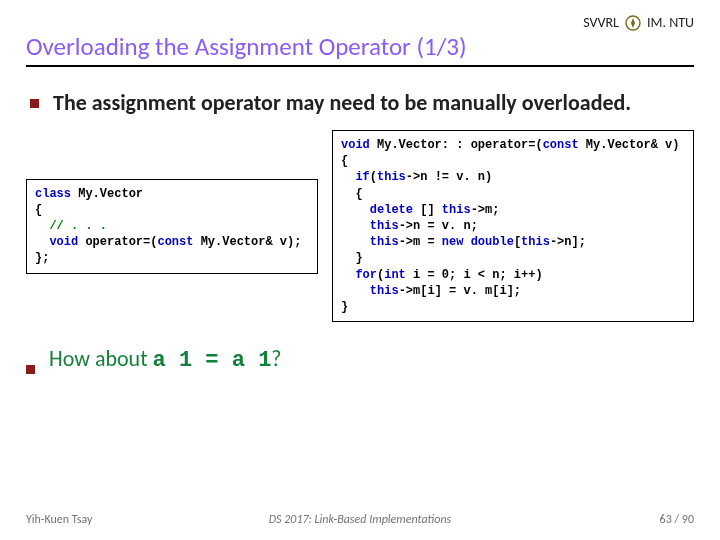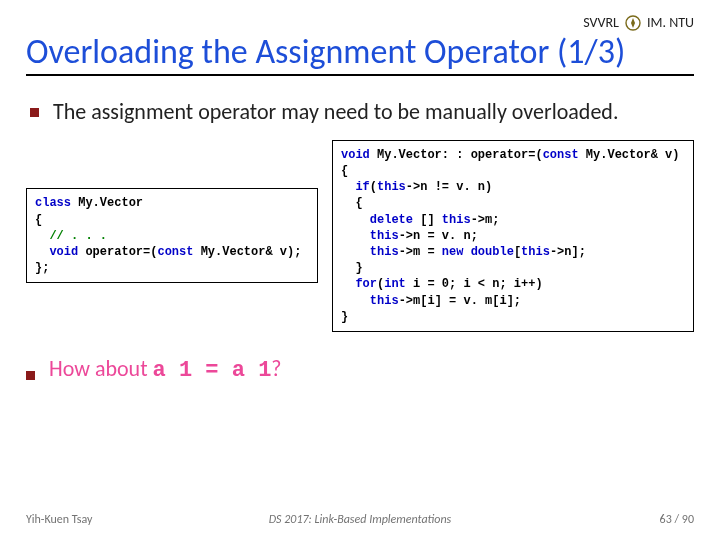--- a/index.html
+++ b/index.html
@@ -27,23 +27,23 @@
     margin-bottom: 2px;
   }
   .logo {
     width: 16px;
     height: 16px;
     display: inline-flex;
     align-items: center;
     justify-content: center;
   }
   .title {
-    font-size: 34px;
+    font-size: 25px;
     font-weight: 400;
-    color: #1d4ed8;
+    color: #8b5cf6;
     line-height: 1.1;
     margin-bottom: 4px;
   }
   .rule {
     border: none;
     border-top: 2px solid #000;
     margin-bottom: 22px;
   }
   .bullets {
     list-style: none;
@@ -51,20 +51,21 @@
     margin-bottom: 14px;
   }
   .bullets li {
     display: flex;
     align-items: flex-start;
     gap: 14px;
     font-size: 22px;
     color: #222;
     line-height: 1.25;
     margin-bottom: 4px;
+    font-weight: bold;
   }
   .sq {
     width: 9px;
     height: 9px;
     background: #8a1a1a;
     flex: 0 0 auto;
     margin-top: 10px;
   }
   .code-row {
     display: flex;
@@ -81,24 +82,24 @@
     white-space: pre;
     color: #000;
     font-weight: bold;
   }
   .code-left { flex: 0 0 292px; }
   .code-right { flex: 1; }
   .kw-blue { color: #0000c8; }
   .kw-green { color: #008000; }
   .howabout {
     display: flex;
-    align-items: center;
+    align-items: flex-end;
     gap: 14px;
     font-size: 22px;
-    color: #ec4899;
+    color: #15803d;
     flex: 0 0 292px;
     margin-top: 24px;
   }
   .howabout .txt { line-height: 1.2; }
   .mono-inline {
     font-family: 'Courier New', monospace;
     font-weight: bold;
   }
   .footer {
     position: absolute;

